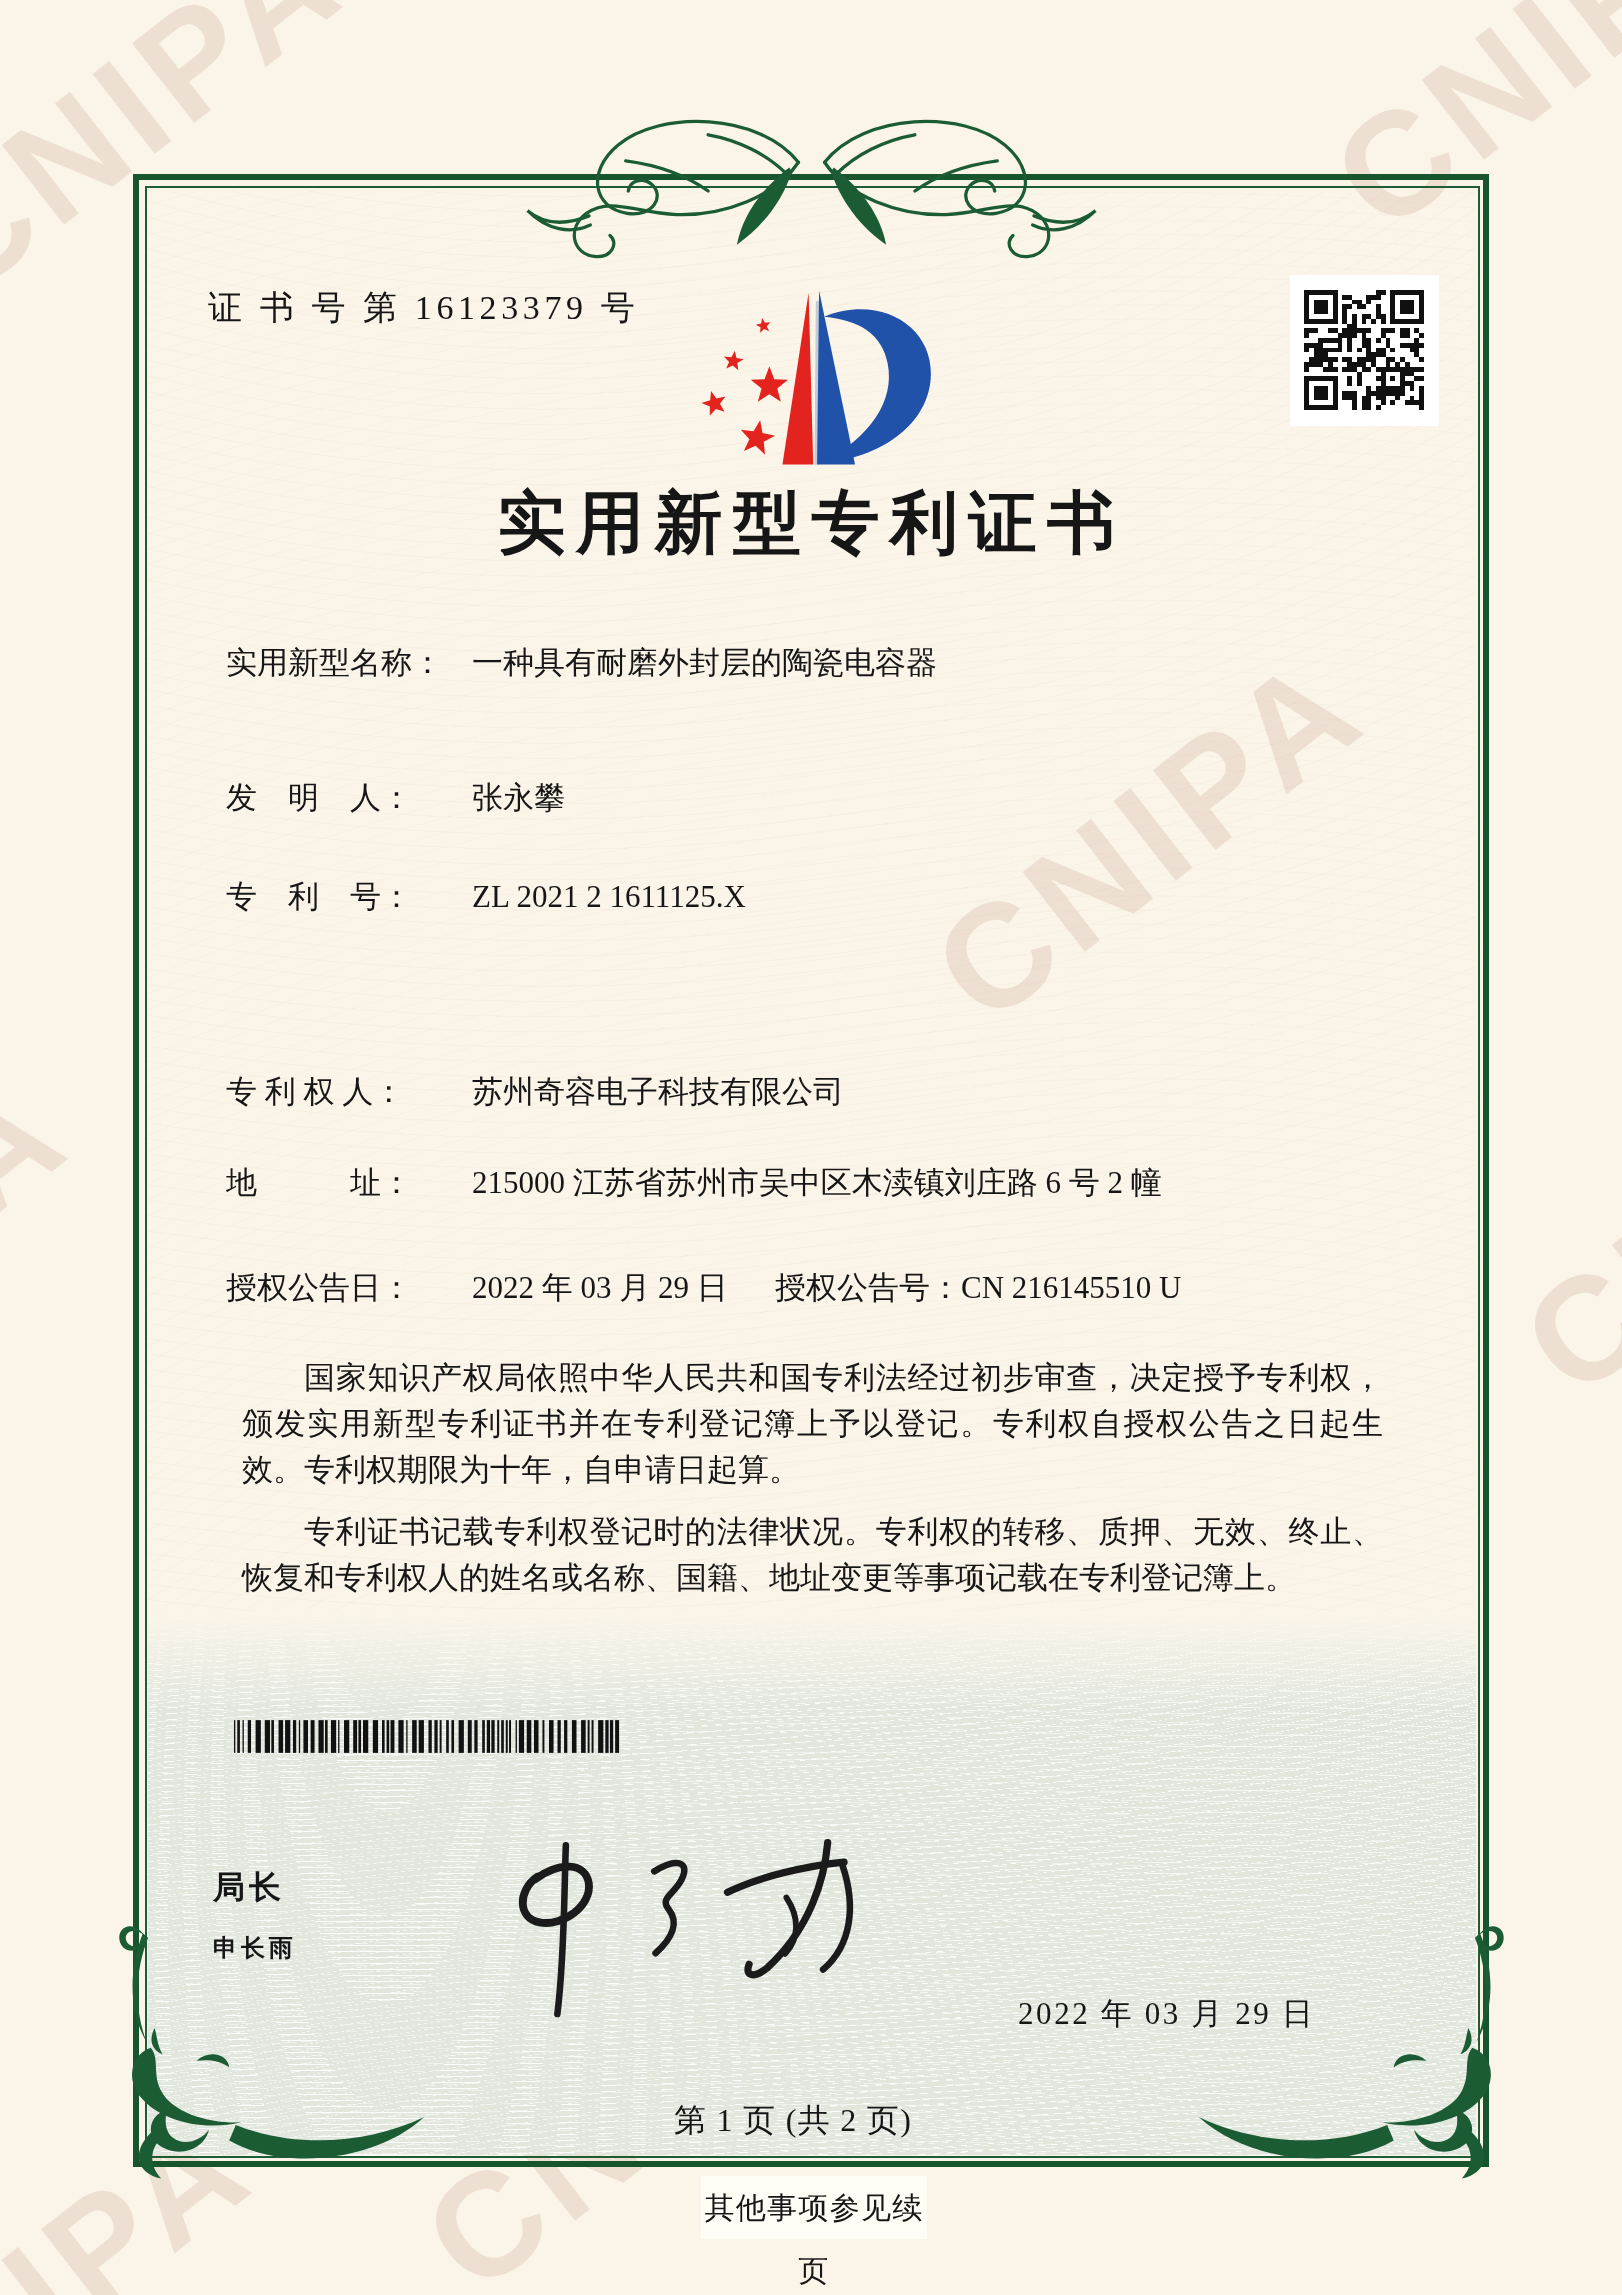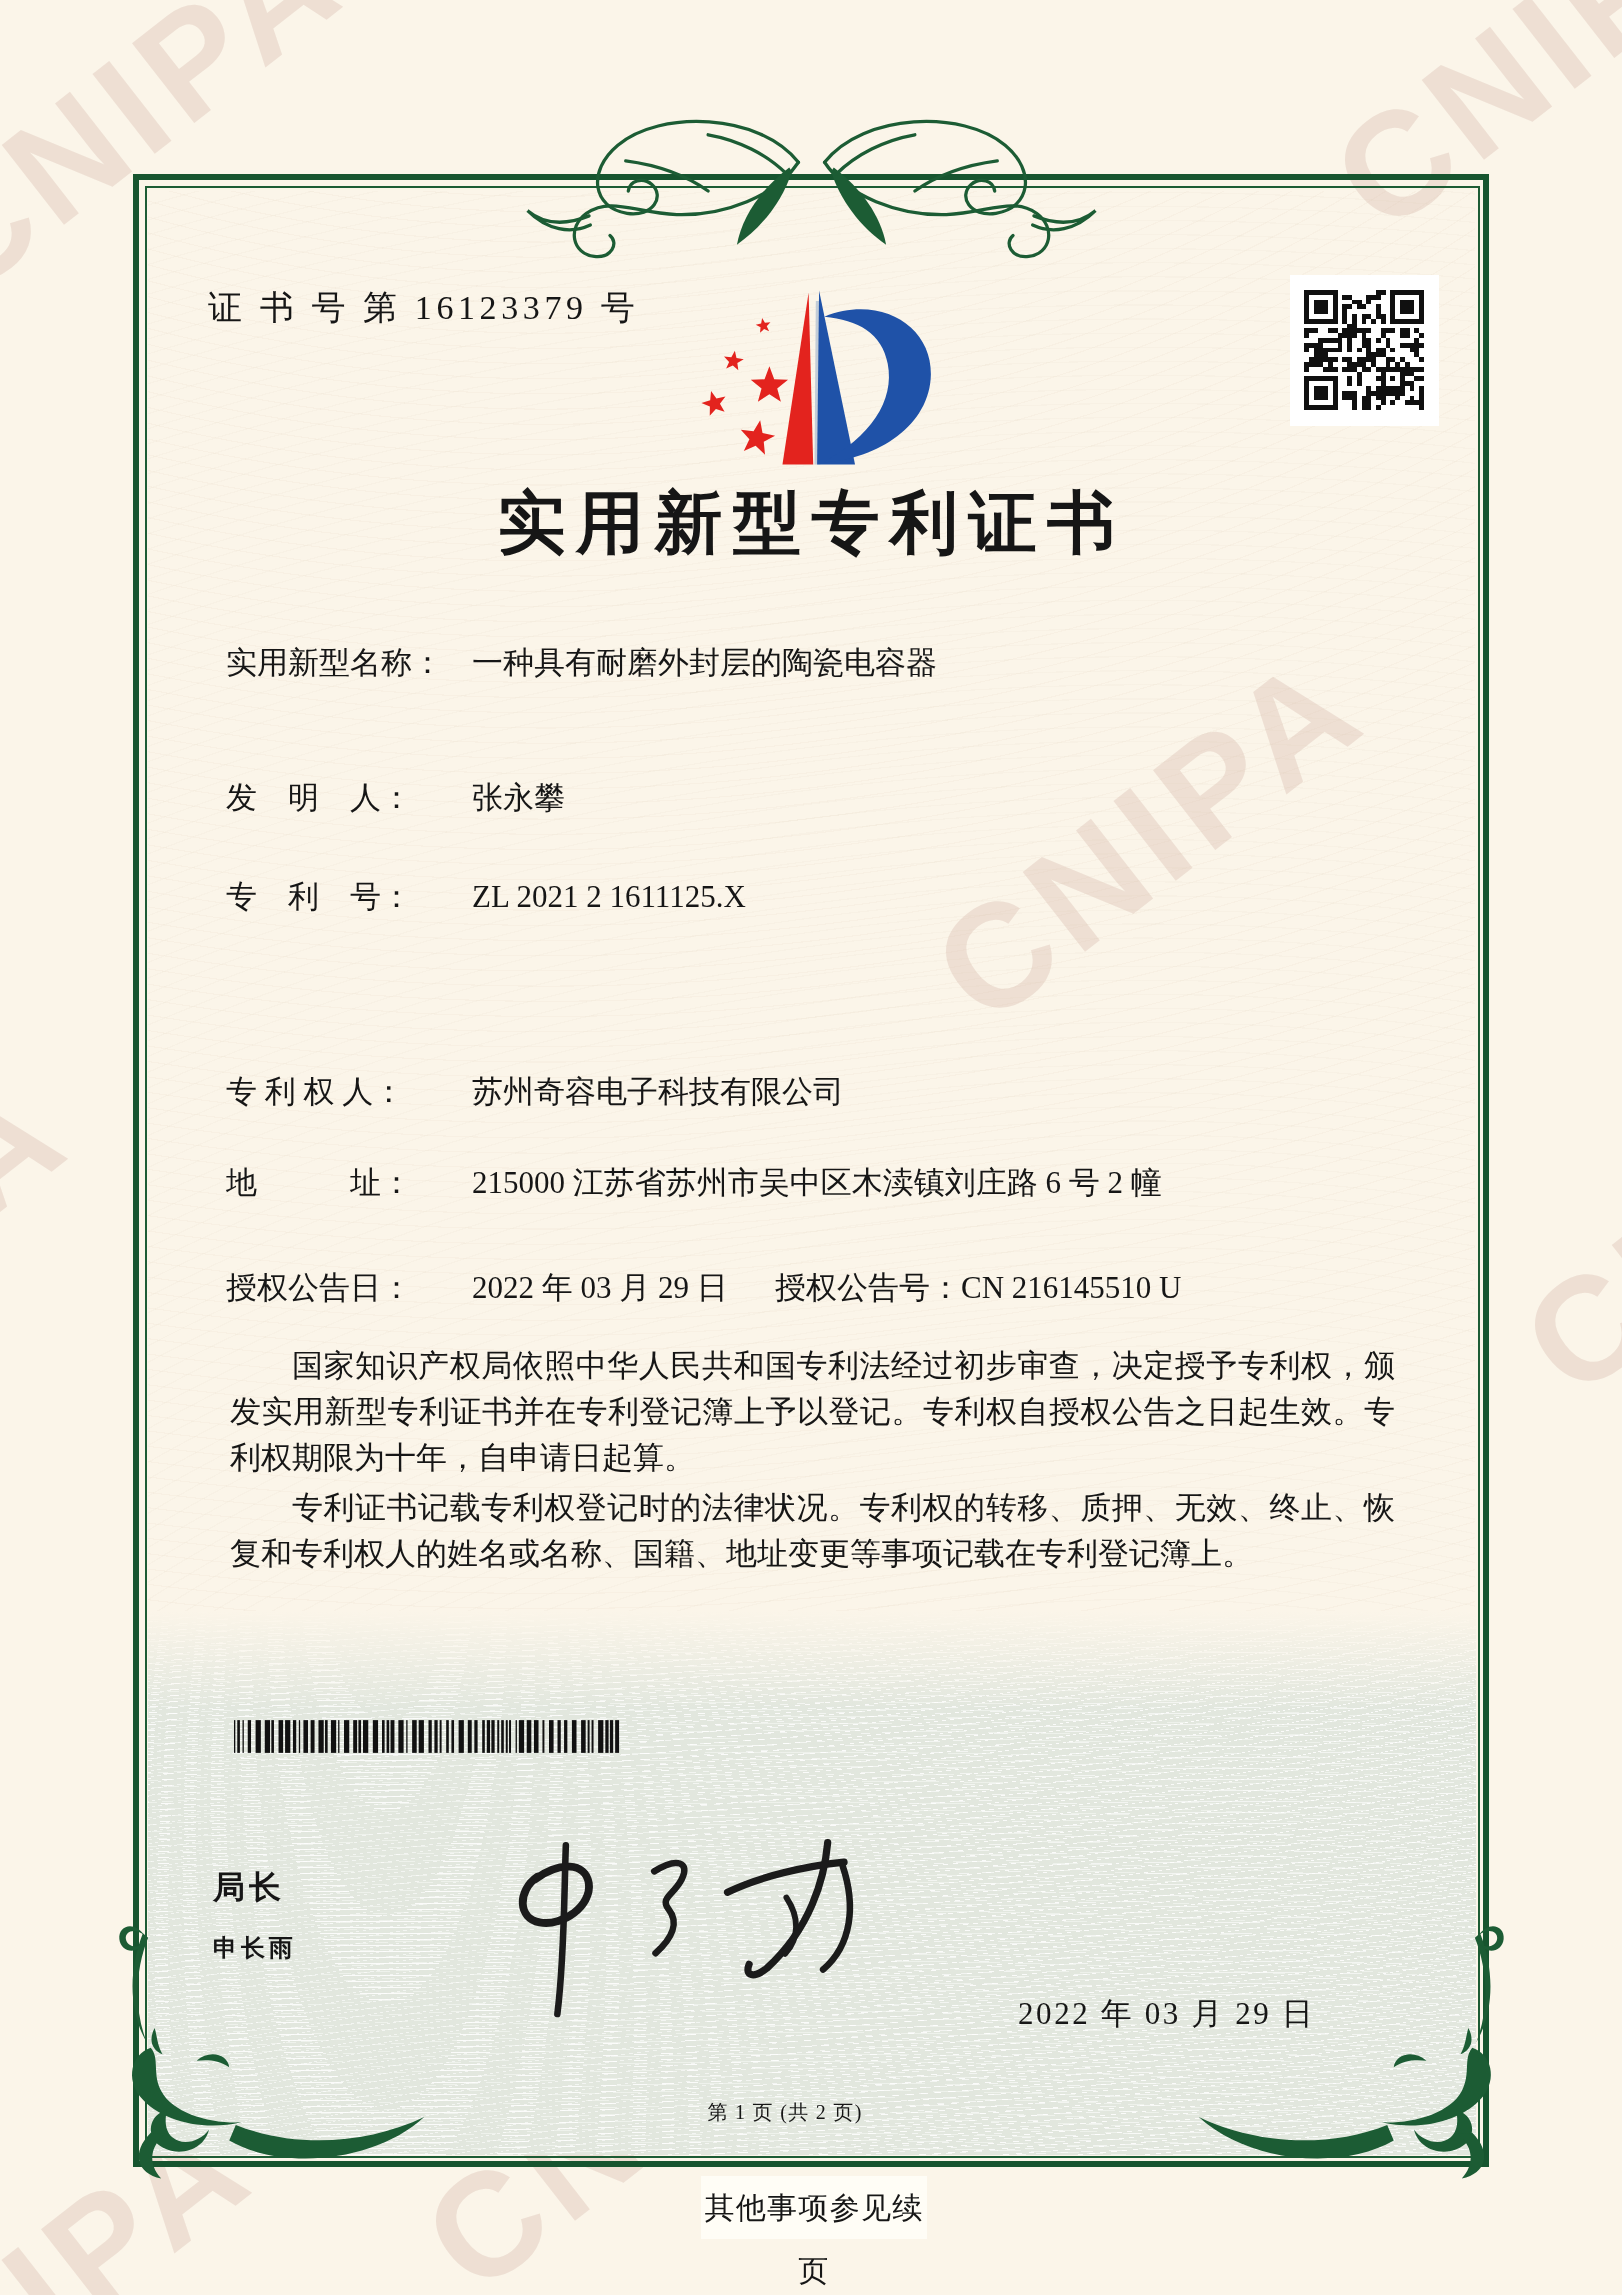--- a/index.html
+++ b/index.html
@@ -44,30 +44,30 @@
   
   .field{position:absolute;left:226px;font-size:31px;white-space:nowrap;}
   .field .lab{display:inline-block;min-width:246px;}
   .f0{top:642px}.f1{top:777px}.f2{top:876px}.f3{top:974px}
   .f4{top:1071px}.f5{top:1162px}.f6{top:1267px}
   .field2{position:absolute;left:775px;top:1267px;font-size:31px;white-space:nowrap;}
 
   
   #paras{position:absolute;left:226px;top:1339px;width:1173px;font-size:31px;line-height:46px;
          text-align:justify;}
-  #paras p{margin:4px;text-indent:2em;}
+  #paras p{margin:16px;text-indent:2em;}
 
   
   #barcode{position:absolute;left:234px;top:1720px;}
   .sig-role{position:absolute;left:213px;top:1866px;font-size:32px;font-weight:bold;
             font-family:"Liberation Sans","DejaVu Sans",sans-serif;letter-spacing:3.9px;}
   .sig-name{position:absolute;left:213px;top:1932px;font-size:24px;font-weight:bold;
             font-family:"Liberation Sans","DejaVu Sans",sans-serif;letter-spacing:3.9px;}
   .issue-date{position:absolute;left:1018px;top:1993px;font-size:31px;letter-spacing:2.6px;white-space:nowrap;}
-  .page-num{position:absolute;left:0;top:2099px;width:1570px;text-align:center;font-size:20px;letter-spacing:1.3px;}
+  .page-num{position:absolute;left:0;top:2099px;width:1570px;text-align:center;font-size:32px;letter-spacing:1.3px;padding-left:8px;}
   .footer-box{position:absolute;left:701px;top:2176px;width:226px;height:63px;background:#fffdf6;
               text-align:center;line-height:63px;font-size:30px;letter-spacing:1.3px;}
 
   svg.overlay{position:absolute;left:0;top:0;pointer-events:none;}
 </style>
 </head>
 <body>
 
 <div id="page">
 

